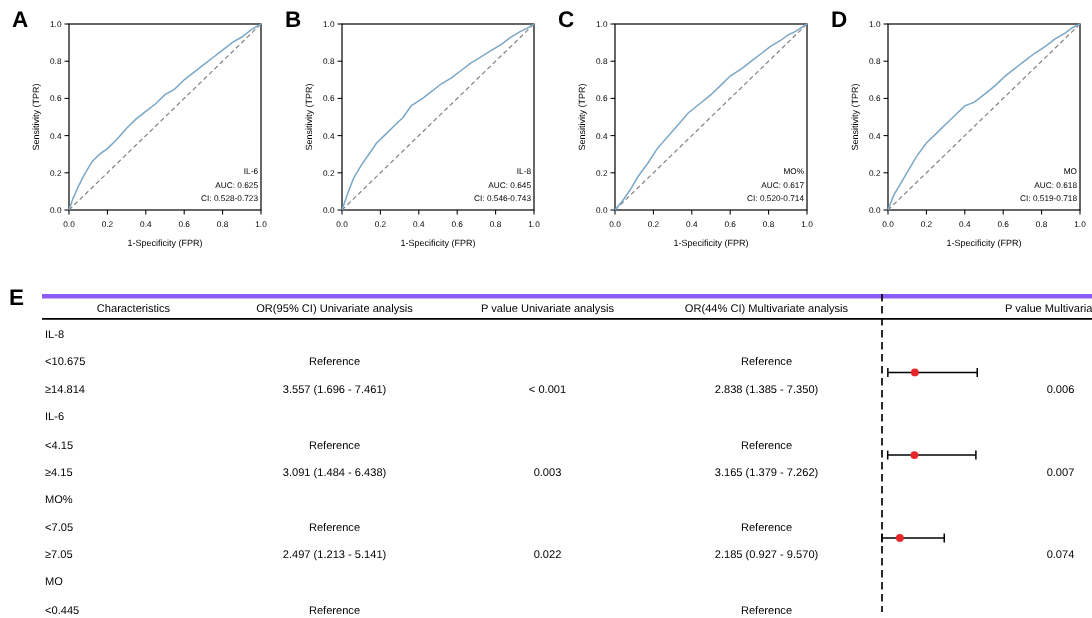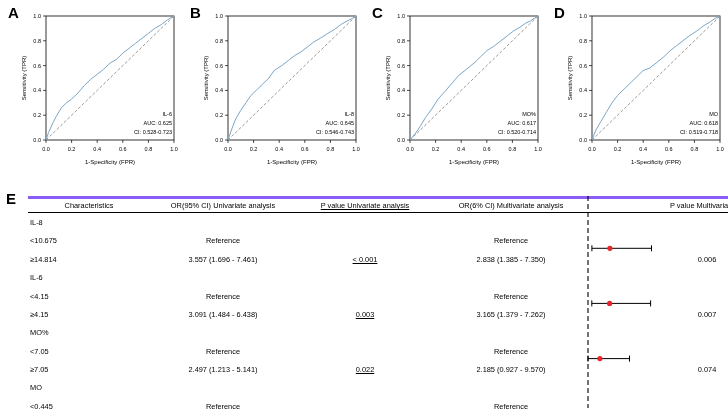--- a/index.html
+++ b/index.html
@@ -25,21 +25,21 @@
   }
   table.tbl th, table.tbl td{
     padding:2.2px 2px;vertical-align:middle;
   }
   table.tbl thead th{
     border-top:3px solid #8b5cf6;border-bottom:1px solid #000;
     font-weight:400;text-align:center;white-space:nowrap;
   }
   .col-char{width:118px;text-align:left;}
   .col-uni{width:142px;text-align:center;}
-  .col-pu{width:134px;text-align:center;text-decoration:underline;}
+  .col-pu{width:134px;text-align:center;}
   .col-multi{width:150px;text-align:center;}
   .col-plot{width:76px;}
   .col-pm{width:74px;text-align:center;}
   td.col-char{padding-left:6px;}
   .grp{font-weight:400;}
   .indent{padding-left:14px;margin-top:16px;}
   .plotcell{position:relative;padding:0;height:14px;}
   
   #forest{position:absolute;left:0;top:0;width:694px;height:212px;pointer-events:none;}
 </style>
@@ -199,21 +199,21 @@
 
 <div class="panel-letter" id="letterE" style="left:6px;top:190px;">E</div>
 
 <div id="panelE">
   <table class="tbl">
     <thead>
       <tr>
         <th class="col-char">Characteristics</th>
         <th class="col-uni">OR(95% CI) Univariate analysis</th>
         <th class="col-pu">P value Univariate analysis</th>
-        <th class="col-multi">OR(6% CI) Multivariate analysis</th>
+        <th class="col-multi">OR(44% CI) Multivariate analysis</th>
         <th class="col-plot"></th>
         <th class="col-pm">P value Multivariate analysis</th>
       </tr>
     </thead>
     <tbody id="tbody">
         <tr>
       <td class="col-char grp">IL-8</td>
       <td class="col-uni"></td>
       <td class="col-pu"></td>
       <td class="col-multi"></td>

